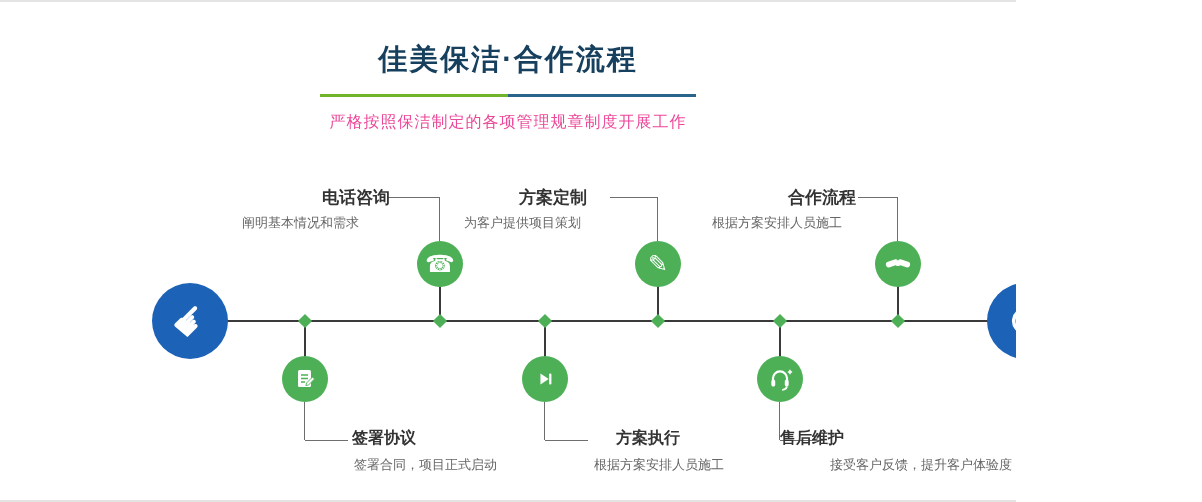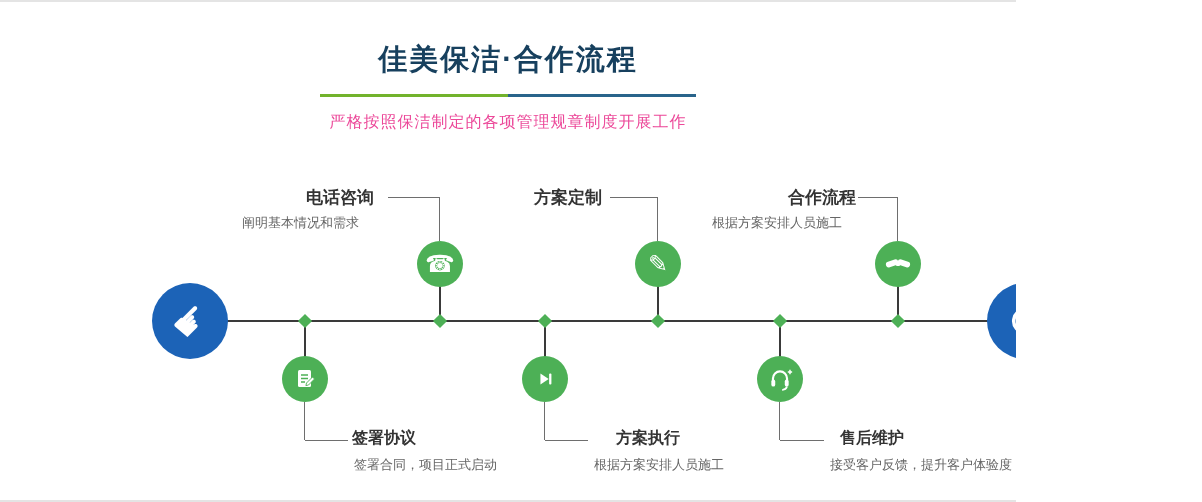--- a/index.html
+++ b/index.html
@@ -61,28 +61,28 @@
     background:var(--node_blue);display:flex;align-items:center;justify-content:center;
     z-index:5;color:#fff;}
   .endpoint.start{left:152px}
   .endpoint.end{left:987px}
 
   .glyph{font-size:24px;line-height:1;color:#fff;}
   .glyph.hand{font-size:40px;transform:rotate(-45deg);}
 
   .toplabel{position:absolute;top:186px;width:160px;text-align:center;
     font-size:17px;font-weight:bold;color:var(--text_dark);z-index:3;}
-  .toplabel.s2{left:260px}.toplabel.s4{left:488px}.toplabel.s6{left:742px}
+  .toplabel.s2{left:276px}.toplabel.s4{left:473px}.toplabel.s6{left:742px}
   .topdesc{position:absolute;top:214px;width:220px;text-align:left;
     font-size:13px;color:var(--text_gray);z-index:3;}
   .topdesc.s2{left:242px}.topdesc.s4{left:464px}.topdesc.s6{left:712px}
 
   .botlabel{position:absolute;top:428px;font-size:16px;font-weight:bold;
     color:var(--text_dark);z-index:3;}
-  .botlabel.s1{left:352px}.botlabel.s3{left:616px}.botlabel.s5{left:840px}
+  .botlabel.s1{left:352px}.botlabel.s3{left:616px}.botlabel.s5{left:780px}
   .botdesc{position:absolute;top:456px;font-size:13px;color:var(--text_gray);z-index:3;}
   .botdesc.s1{left:354px}.botdesc.s3{left:594px}.botdesc.s5{left:830px}
 </style>
 </head>
 <body>
 
 <div class="stage">
   <div class="edge top"></div>
   <div class="edge bottom"></div>
 
@@ -166,20 +166,21 @@
       <rect x="4" y="12.5" width="3.6" height="6.5" rx="1.8" fill="#fff"></rect>
       <rect x="16.4" y="12.5" width="3.6" height="6.5" rx="1.8" fill="#fff"></rect>
       <path d="M18.5 19 a4.5 4.5 0 0 1 -4.5 3" stroke="#fff" stroke-width="1.6" fill="none"></path>
       <path d="M19.2 5.5 h4 M21.2 3.5 v4" stroke="#fff" stroke-width="1.4"></path>
     </svg>
   </div>
 
   <div class="toplabel s2">电话咨询</div>
   <div class="topdesc s2">阐明基本情况和需求</div>
   <div class="toplabel s4">方案定制</div>
+  <div class="topdesc s4">为客户提供项目策划</div>
   <div class="toplabel s6">合作流程</div>
   <div class="topdesc s6">根据方案安排人员施工</div>
 
   <div class="botlabel s1">签署协议</div>
   <div class="botdesc s1">签署合同，项目正式启动</div>
   <div class="botlabel s3">方案执行</div>
   <div class="botdesc s3">根据方案安排人员施工</div>
   <div class="botlabel s5">售后维护</div>
   <div class="botdesc s5">接受客户反馈，提升客户体验度</div>
 </div>

